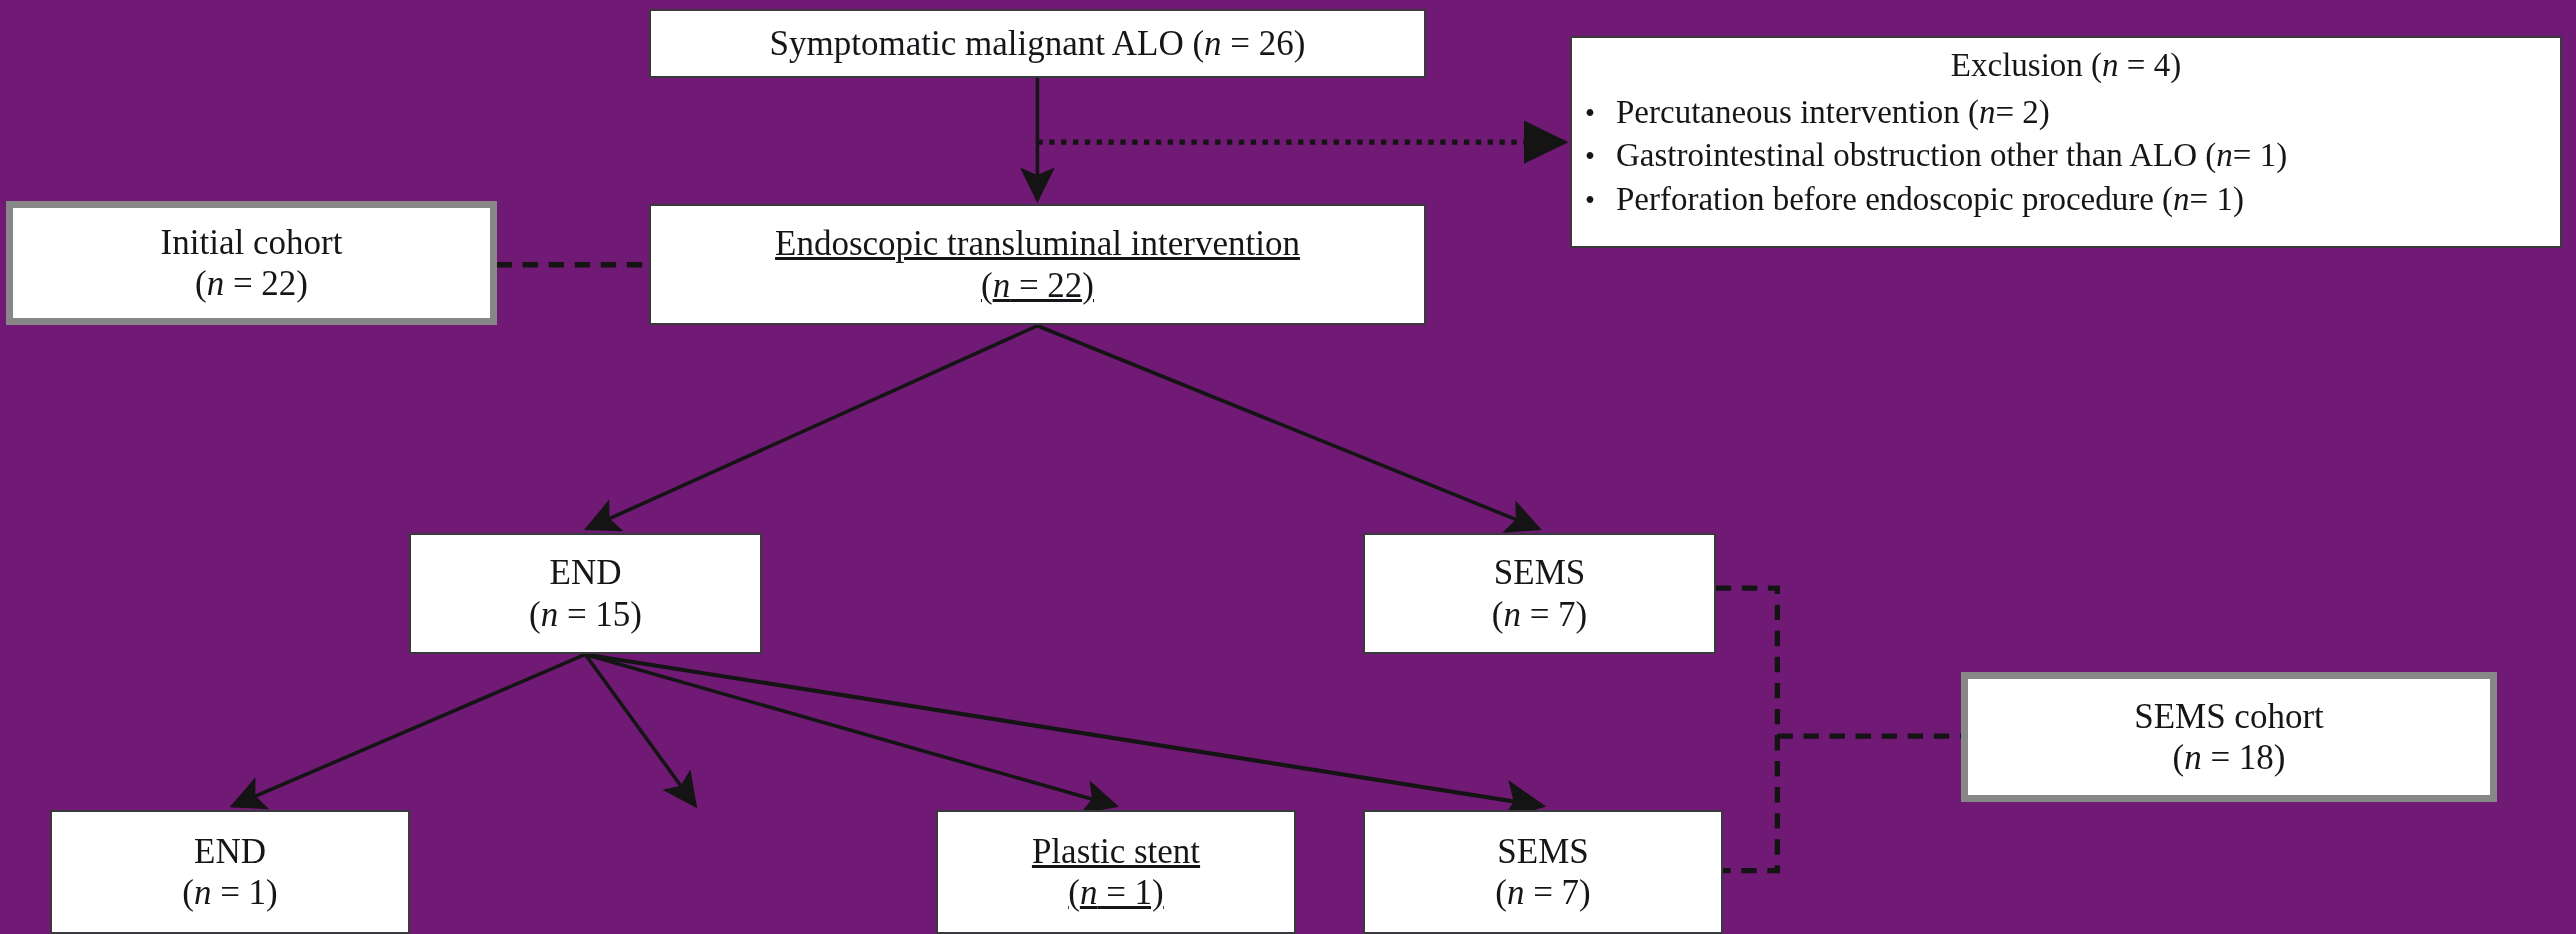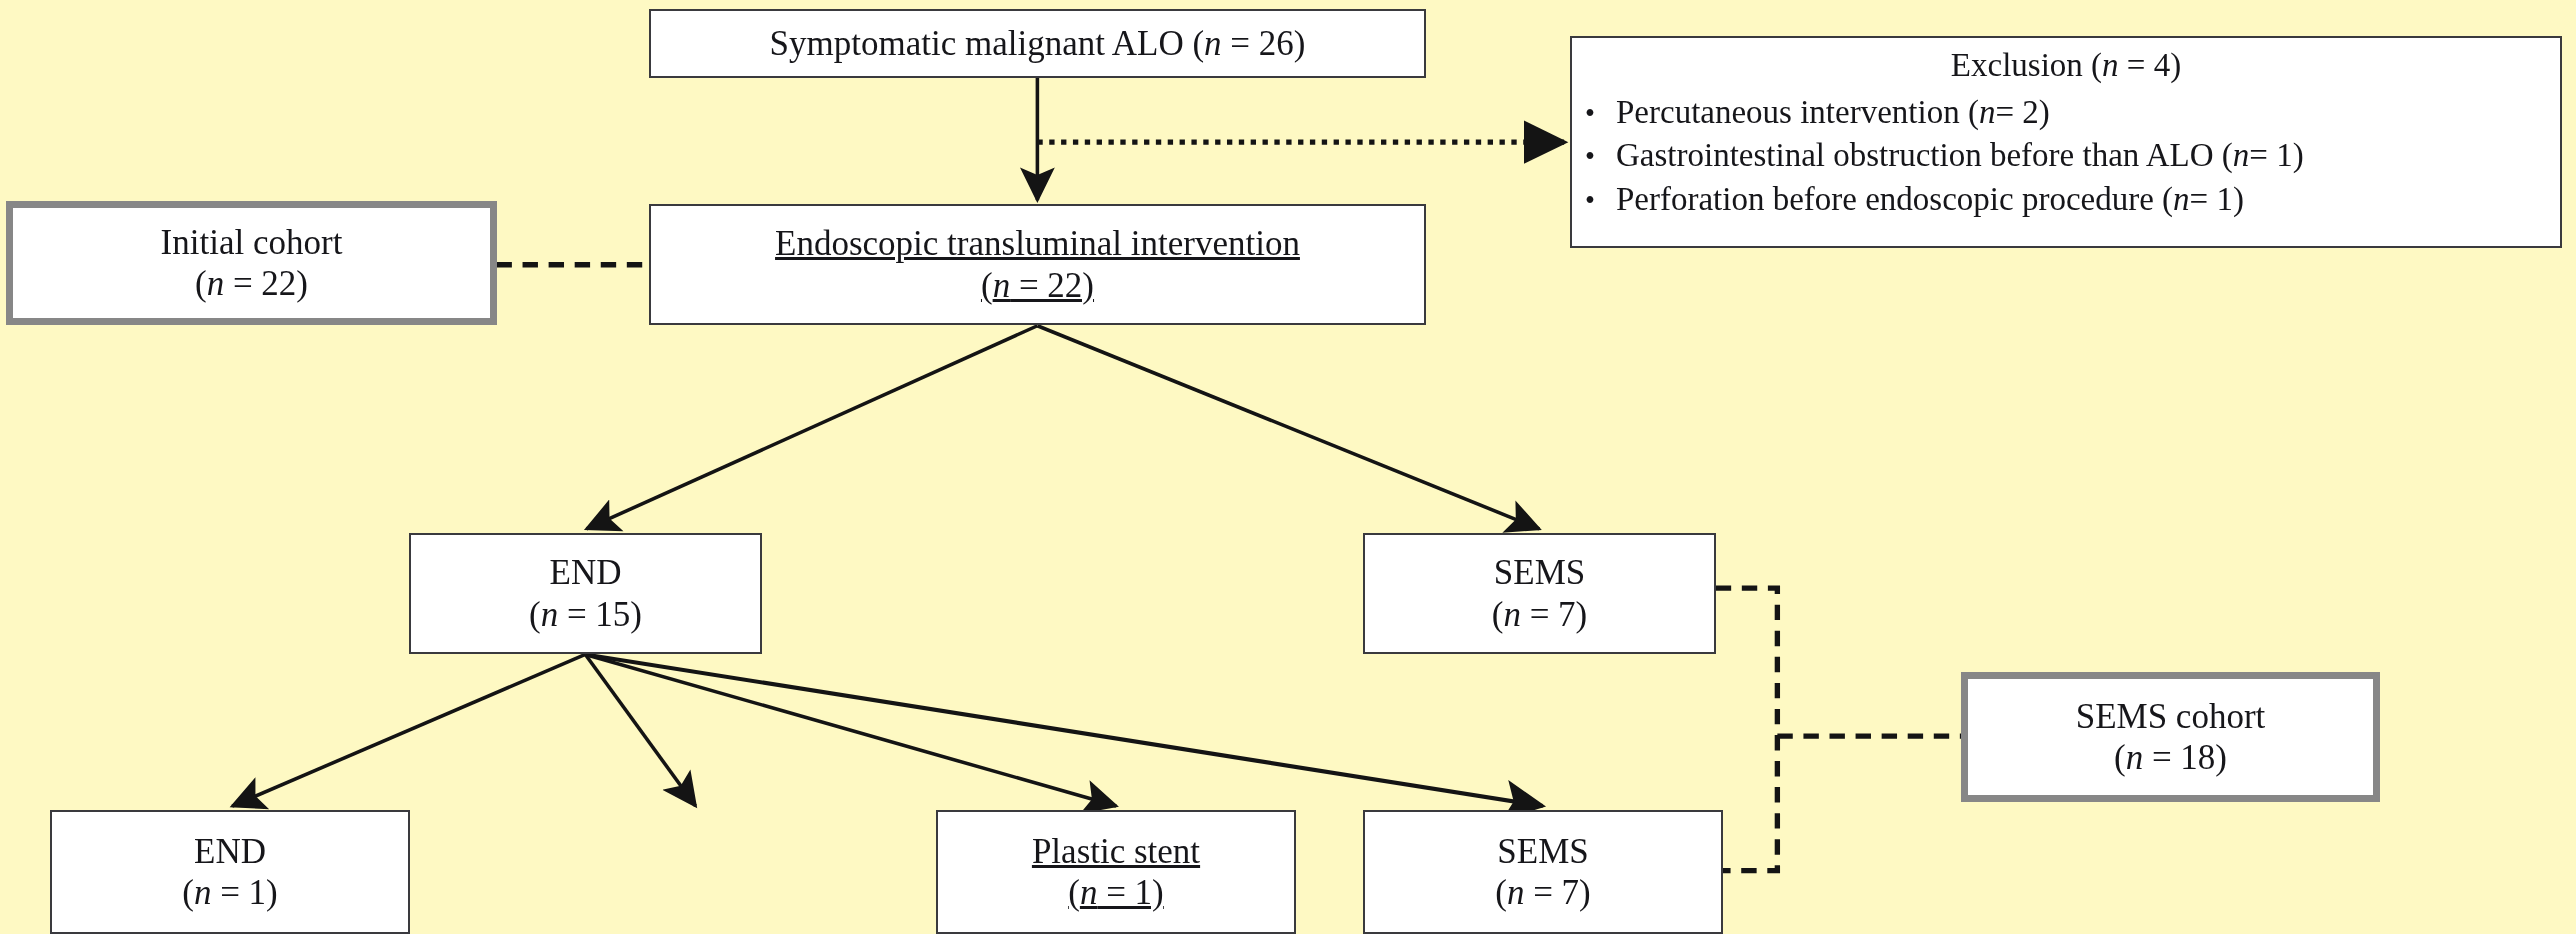--- a/index.html
+++ b/index.html
@@ -4,21 +4,21 @@
 <style>
   html, body {
     margin: 0;
     padding: 0;
     background: #ffffff;
   }
   #stage {
     position: relative;
     width: 2576px;
     height: 934px;
-    background: #fef9c3;
+    background: #701a75;
     font-family: "Liberation Serif", "DejaVu Serif", serif;
     overflow: hidden;
   }
   #svg-layer {
     position: absolute;
     left: 0;
     top: 0;
     width: 2576px;
     height: 934px;
     pointer-events: none;
@@ -53,21 +53,21 @@
   .fs-excl { font-size: 33px; }
 
   
   #node-root        { left: 649px; top: 9px;   width: 777px; height: 69px; }
   #node-exclusion   { left: 1570px; top: 36px;   width: 992px; height: 212px;
                       align-items: stretch; justify-content: flex-start; padding: 8.3px 0 0 0; }
   #node-initial     { left: 6px;   top: 201px;  width: 491px;  height: 124px; }
   #node-endoscopic  { left: 649px; top: 204px;  width: 777px; height: 121px; text-decoration: underline; }
   #node-end15       { left: 409px;  top: 533px;  width: 353px;  height: 121px; }
   #node-sems7       { left: 1363px; top: 533px;  width: 353px;  height: 121px; }
-  #node-semscohort  { left: 1961px; top: 672px; width: 419px;  height: 130px; }
+  #node-semscohort  { left: 1961px; top: 672px; width: 536px;  height: 130px; }
   #node-end1        { left: 50px;   top: 810px; width: 360px;  height: 124px; }
   #node-ptbd2       { left: 515px;  top: 810px; width: 360px;  height: 124px; }
   #node-plastic1    { left: 936px; top: 810px; width: 360px;  height: 124px; text-decoration: underline; }
   #node-sems11      { left: 1363px; top: 810px; width: 360px;  height: 124px; }
 
   
   .excl-title {
     width: 100%;
     line-height: 1.2;
   }
@@ -154,21 +154,21 @@
     </div>
     <ul class="excl-list">
       <li>
         <span class="excl-bullet">•</span>
         <span>Percutaneous intervention (</span>
           <span class="n-italic">n</span>
           <span> = 2)</span>
       </li>
       <li>
         <span class="excl-bullet">•</span>
-        <span>Gastrointestinal obstruction before than ALO (</span>
+        <span>Gastrointestinal obstruction other than ALO (</span>
           <span class="n-italic">n</span>
           <span> = 1)</span>
       </li>
       <li>
         <span class="excl-bullet">•</span>
         <span>Perforation before endoscopic procedure (</span>
           <span class="n-italic">n</span>
           <span> = 1)</span>
       </li>
     </ul>

